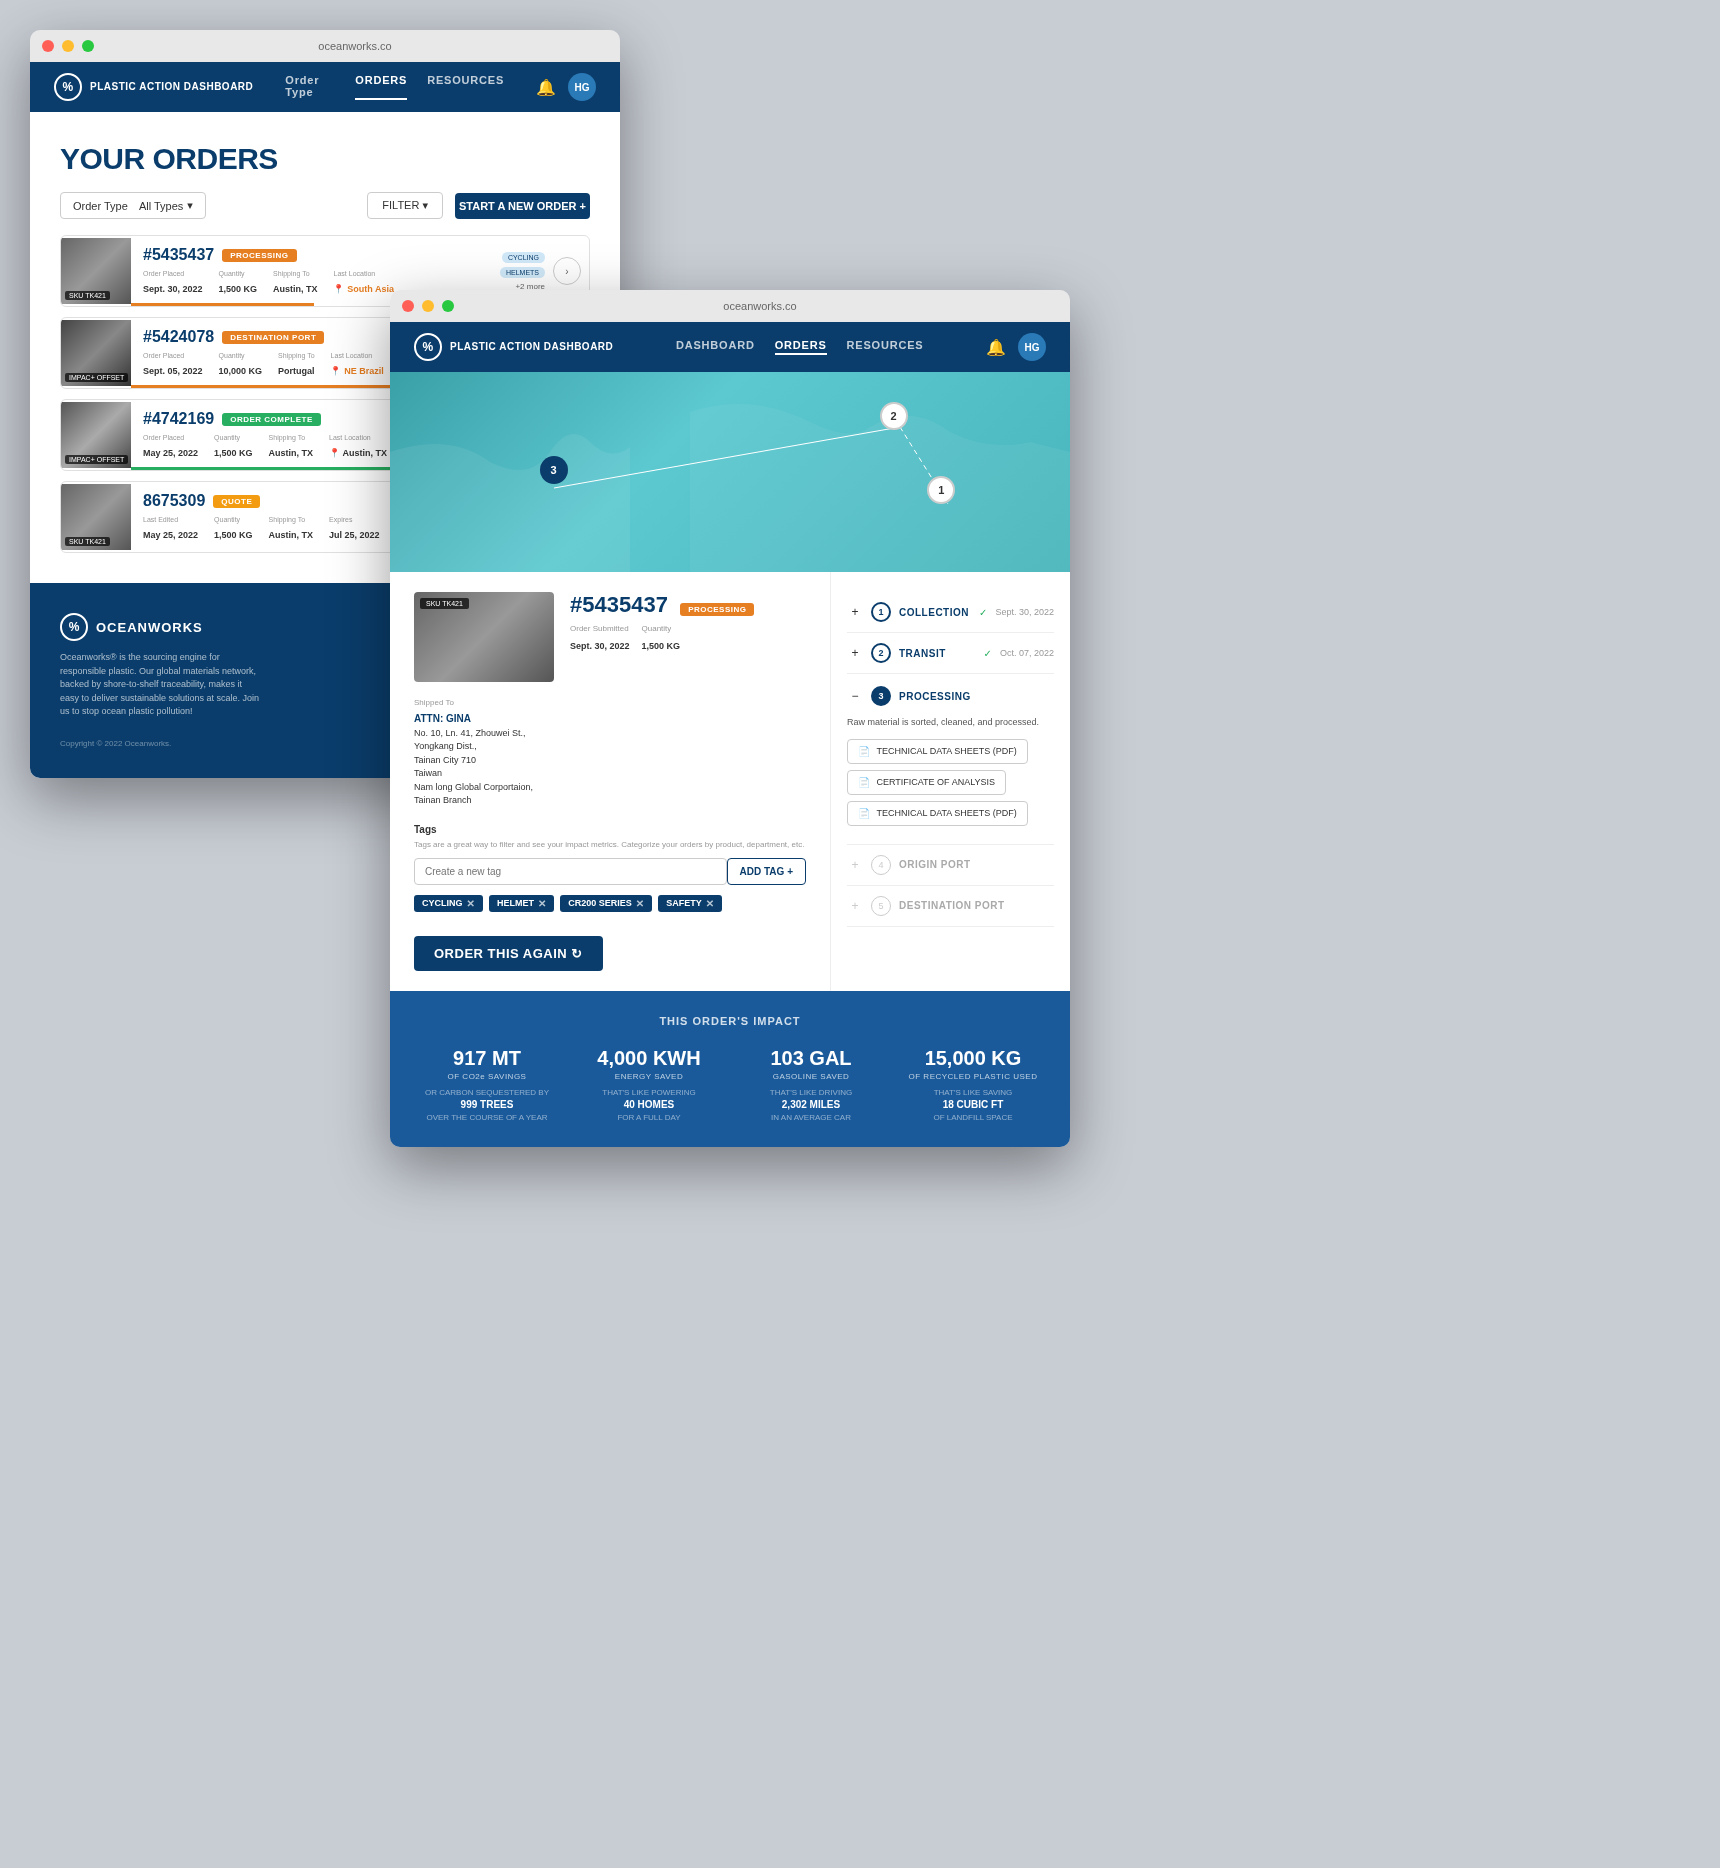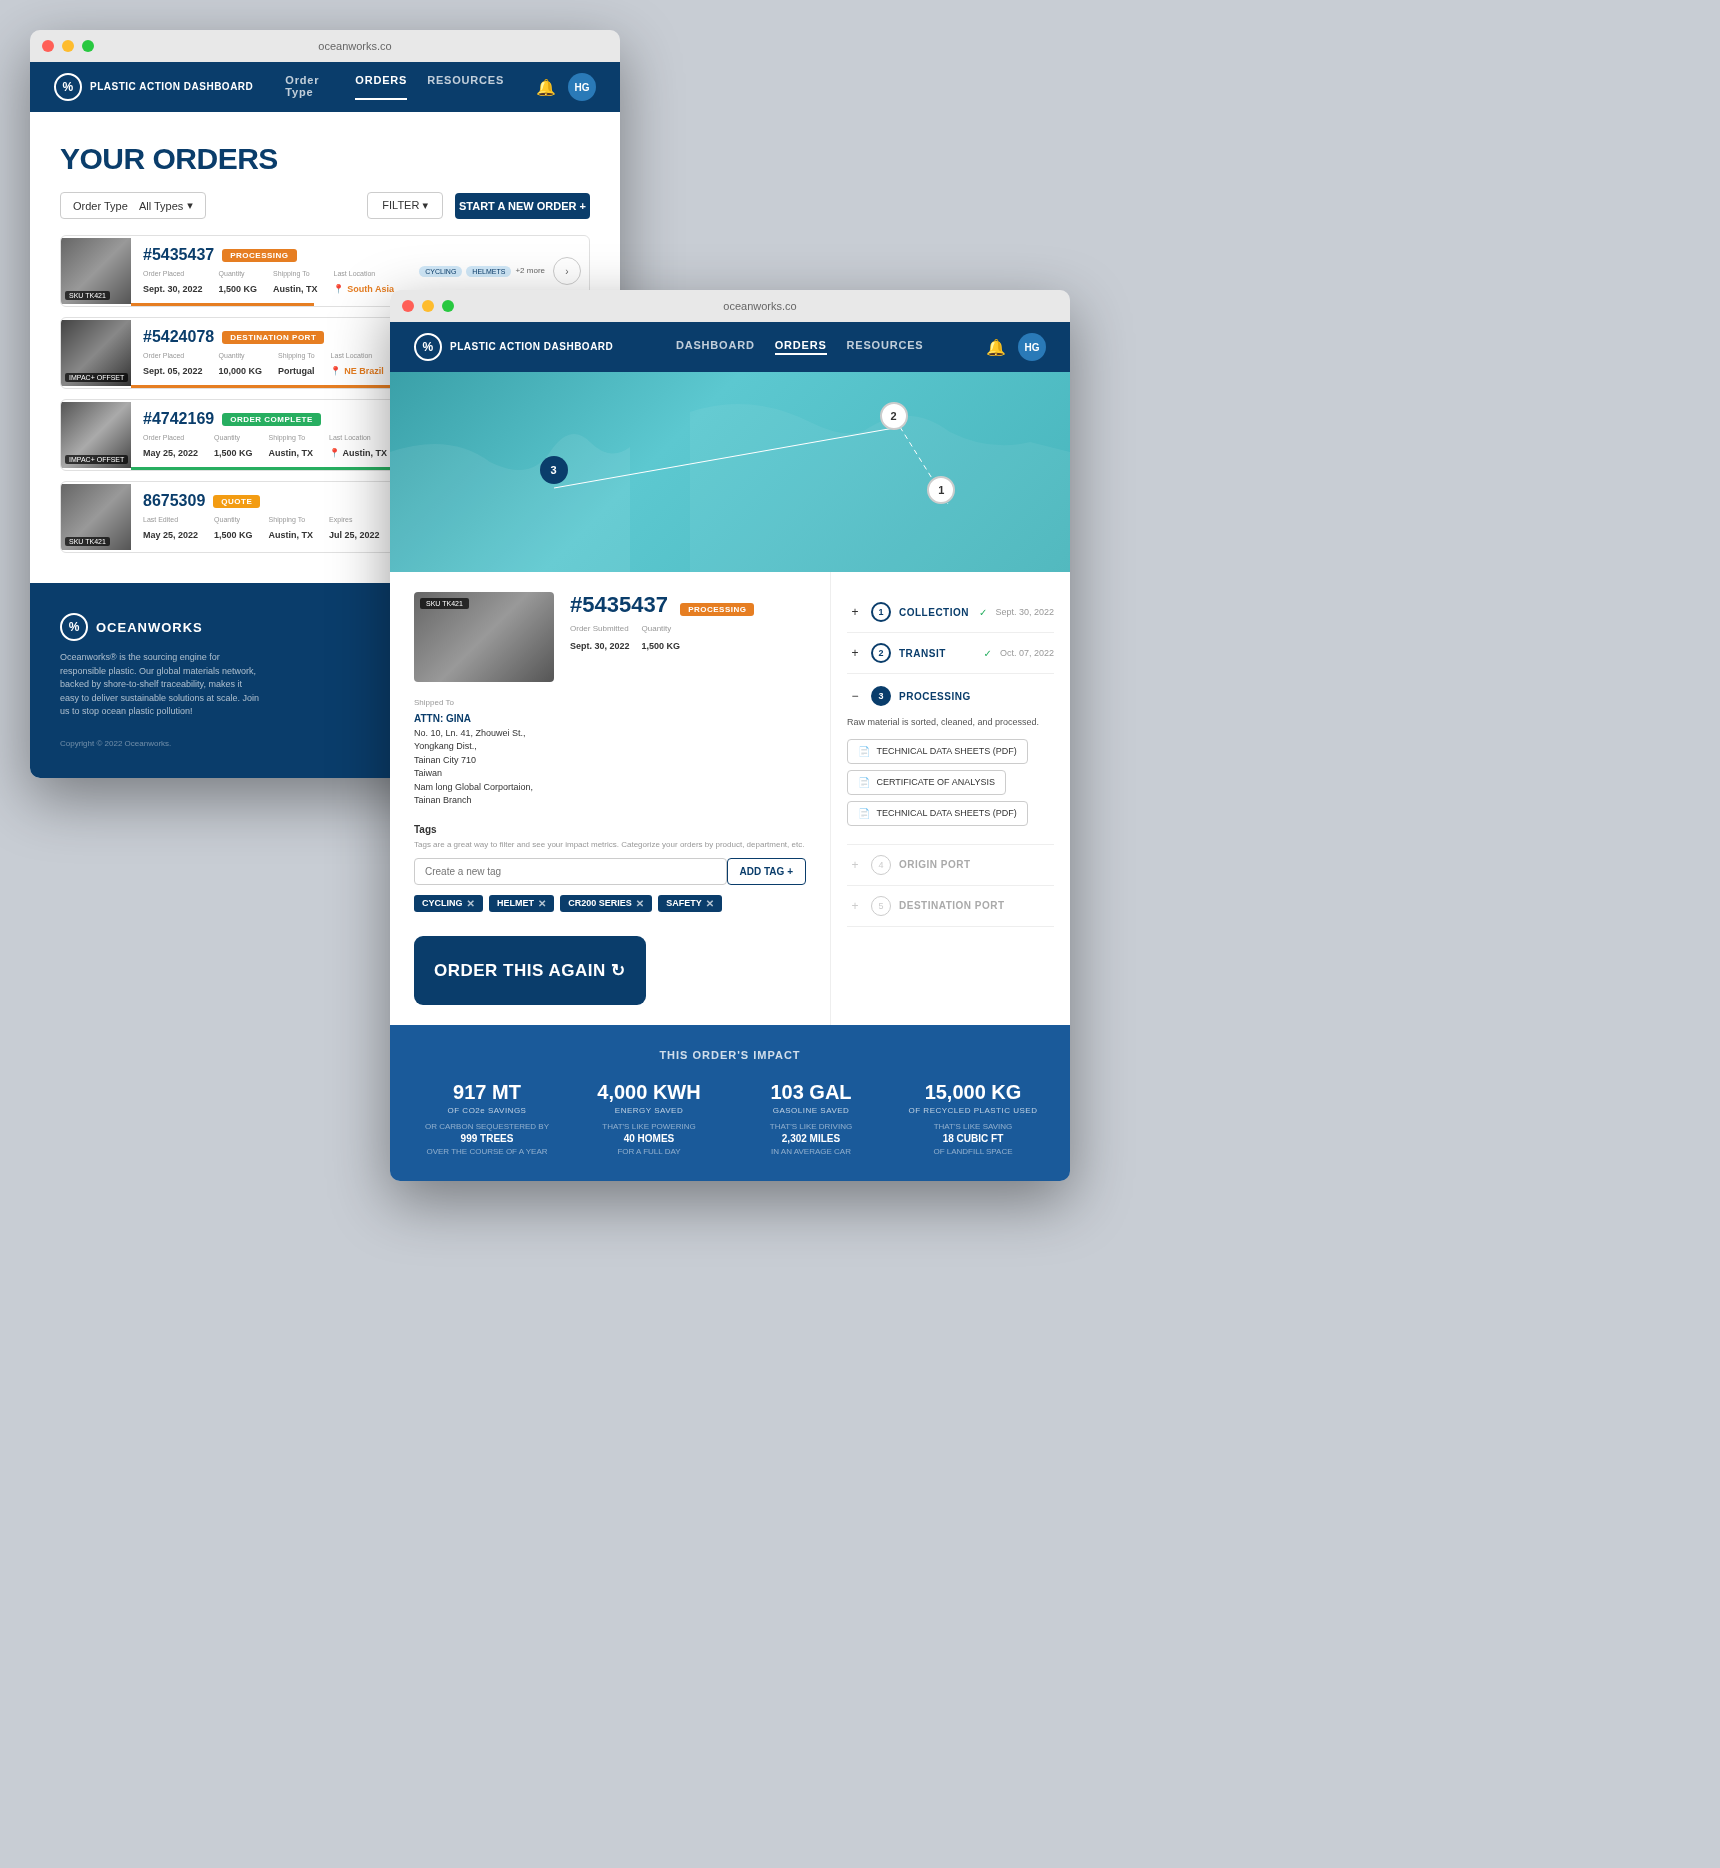--- a/index.html
+++ b/index.html
@@ -244,23 +244,24 @@
     }
     .order-meta-item span {
       font-size: 9px;
       color: #333;
       font-weight: 600;
     }
     .location-val { color: #e67e22 !important; }
     .order-tags {
       display: flex;
       gap: 4px;
-      align-items: flex-start;
+      align-items: flex-end;
       flex-shrink: 0;
       padding-right: 8px;
+      flex-direction: column;
     }
     .mini-tag {
       background: #d0e8f8;
       color: #0a3d6b;
       font-size: 7px;
       padding: 2px 6px;
       border-radius: 10px;
     }
     .order-chevron {
       width: 28px;
@@ -469,23 +470,23 @@
     .tag-x {
       font-size: 10px;
       cursor: pointer;
       opacity: 0.7;
     }
 
     .order-again-btn {
       background: #0a3d6b;
       color: white;
       border: none;
-      border-radius: 9px;
-      padding: 24px 20px;
-      font-size: 17px;
+      border-radius: 4px;
+      padding: 10px 20px;
+      font-size: 13px;
       font-weight: 700;
       letter-spacing: 0.5px;
       cursor: pointer;
       margin-top: 8px;
     }
 
     
     .detail-layout {
       display: flex;
       background: white;

